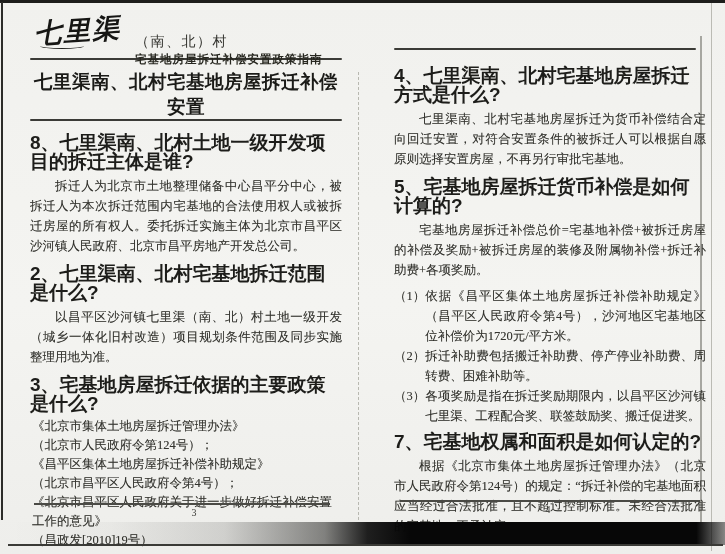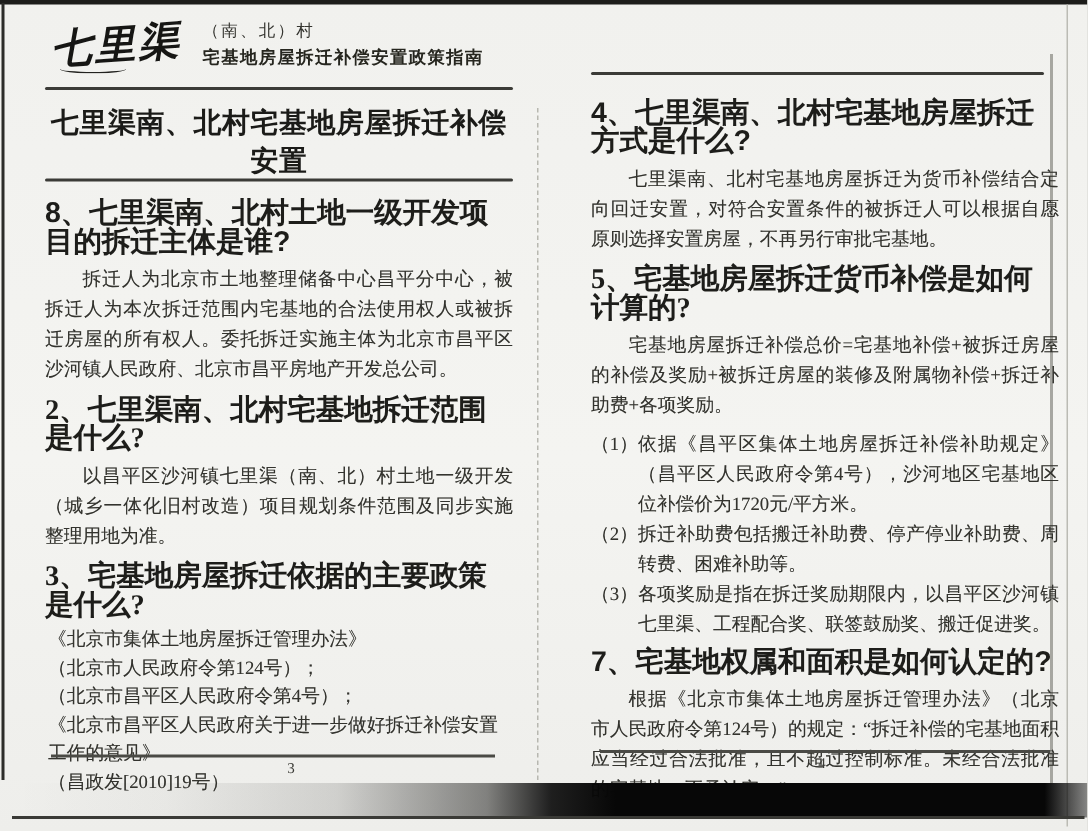--- a/index.html
+++ b/index.html
@@ -29,37 +29,37 @@
 
   
   .logo-row{display:flex;align-items:flex-start;height:40px;margin-left:4px;}
   .logo-script{
     font-family:"DejaVu Serif",serif;font-style:italic;font-weight:bold;
     font-size:27px;line-height:30px;color:#161614;transform:rotate(-4deg);
     letter-spacing:2px;margin-top:2px;
   }
   .logo-flourish{display:block;width:44px;height:5px;border-bottom:1.5px solid #22221f;border-radius:50%;margin:-3px 0 0 6px;}
   .logo-tags{margin-left:14px;margin-top:1px;}
-  .logo-tag1{font-size:11px;letter-spacing:1.5px;color:#34342f;line-height:13px;}
+  .logo-tag1{font-size:14px;letter-spacing:1.5px;color:#34342f;line-height:13px;margin-top:20px;}
   .logo-tag2{font-size:11.5px;font-weight:bold;letter-spacing:1px;color:#26261f;line-height:16px;margin-top:3px;}
 
   .rule{height:2px;background:#3b3b37;border-radius:1px;}
   .rule-header{margin-top:4px;}
   .title1{margin-top:9px;text-align:center;font-family:"Liberation Sans",sans-serif;
     font-weight:bold;font-size:18.5px;line-height:25px;color:#1b1b18;letter-spacing:.5px;}
   .title2{margin-top:5px;margin-bottom:12px;text-align:center;font-weight:bold;
     font-size:21px;line-height:27px;color:#1b1b18;letter-spacing:12px;text-indent:12px;}
 
   
   .q-head{font-family:"Liberation Sans",sans-serif;font-weight:bold;font-size:19px;
     line-height:19px;color:#1d1d1a;letter-spacing:0;}
   .body{margin:0;font-size:12.5px;line-height:20px;color:#33332e;text-align:justify;
     text-shadow:0 0 .4px rgba(40,40,36,.35);}
   .indent{text-indent:2em;}
-  .mt-q{margin-top:8px;font-family:Liberation Serif, serif;}
+  .mt-q{margin-top:8px;}
   .mt-a{margin-top:5px;}
 
   .page-left .q1-head{margin-top:12px;}
   .page-left .q3-list{margin-top:4px;margin-left:2px;}
   .policy-line{font-size:12.5px;line-height:19px;color:#33332e;text-shadow:0 0 .4px rgba(40,40,36,.35);}
 
   .page-right .rule-top{margin-top:48px;margin-right:10px;}
   .page-right .q4-head{margin-top:16px;}
   .num-list{margin-top:6px;}
   .num-item{display:flex;font-size:12.5px;line-height:20px;color:#33332e;
@@ -106,20 +106,21 @@
     <div class="q-head q1-head">8、七里渠南、北村土地一级开发项目的拆迁主体是谁?</div>
     <p class="body indent mt-a">拆迁人为北京市土地整理储备中心昌平分中心，被拆迁人为本次拆迁范围内宅基地的合法使用权人或被拆迁房屋的所有权人。委托拆迁实施主体为北京市昌平区沙河镇人民政府、北京市昌平房地产开发总公司。</p>
 
     <div class="q-head mt-q">2、七里渠南、北村宅基地拆迁范围是什么?</div>
     <p class="body indent mt-a">以昌平区沙河镇七里渠（南、北）村土地一级开发（城乡一体化旧村改造）项目规划条件范围及同步实施整理用地为准。</p>
 
     <div class="q-head mt-q">3、宅基地房屋拆迁依据的主要政策是什么?</div>
     <div class="q3-list">
       <div class="policy-line">《北京市集体土地房屋拆迁管理办法》</div>
       <div class="policy-line">（北京市人民政府令第124号）；</div>
+      <div class="policy-line">《昌平区集体土地房屋拆迁补偿补助规定》</div>
       <div class="policy-line">（北京市昌平区人民政府令第4号）；</div>
       <div class="policy-line">《北京市昌平区人民政府关于进一步做好拆迁补偿安置工作的意见》</div>
       <div class="policy-line">（昌政发[2010]19号）</div>
     </div>
 
     <div class="footer-rule footer-rule-left"></div>
     <div class="page-num page-num-left">3</div>
   </div>
 
   <div class="page page-right">

